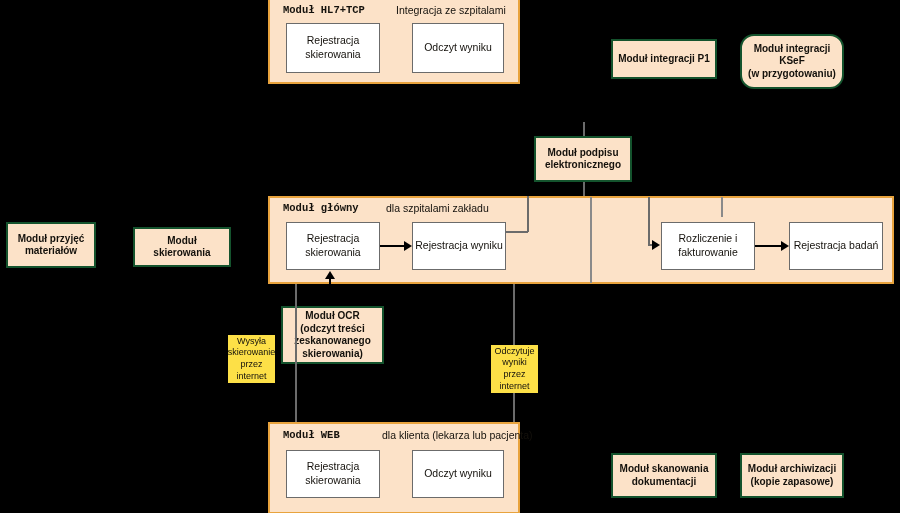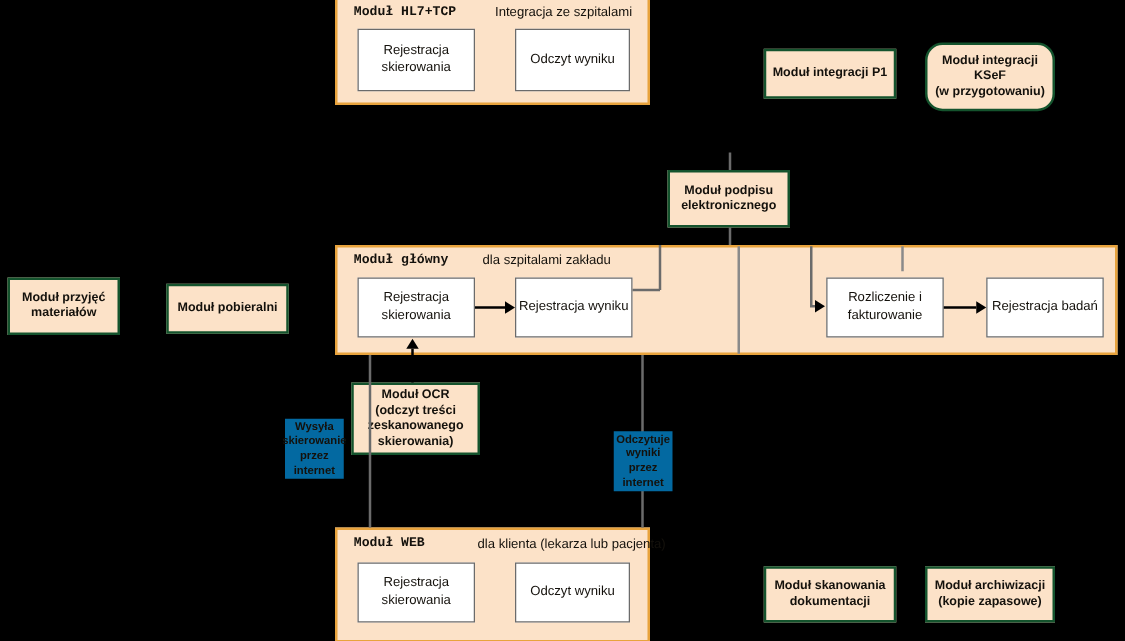--- a/index.html
+++ b/index.html
@@ -53,29 +53,29 @@
     display:flex;align-items:center;justify-content:center;
     text-align:center;
     font-size:10.5px;
     color:#14110c;
     line-height:1.3;
     font-weight:normal;
   }
   
   .nlabel{
     position:absolute;
-    background:#0369a1;
+    background:#fde047;
     box-sizing:border-box;
     display:flex;align-items:center;justify-content:center;
     text-align:center;
     font-size:9px;
     color:#14110c;
     line-height:1.3;
     z-index:6;
-    font-weight:bold;
+    font-weight:normal;
   }
   
   .ln{position:absolute;background:#6b6b6b;z-index:3;}
   .lnh{height:1.5px;}
   .lnv{width:1.5px;}
   .lnk{position:absolute;background:#000;z-index:3;}
   .arrow{position:absolute;width:0;height:0;z-index:4;}
   .ar-right{border-top:5px solid transparent;border-bottom:5px solid transparent;border-left:8px solid #000;}
   .ar-up{border-left:5px solid transparent;border-right:5px solid transparent;border-bottom:8px solid #000;}
   .divider{position:absolute;background:#8a8a8a;width:1.5px;z-index:2;}
@@ -95,21 +95,21 @@
   <div class="pbox" style="left:611px;top:39px;width:106px;height:39px;">Moduł integracji P1</div>
   <div class="pbox" style="left:740px;top:34px;width:104px;height:55px;border-radius:14px;">Moduł integracji<br>KSeF<br>(w przygotowaniu)</div>
 
   <div class="pbox" style="left:534px;top:136px;width:98px;height:46px;">Moduł podpisu<br>elektronicznego</div>
 
   <div class="ln lnv" style="left:583px;top:182px;height:14px;"></div>
 
   <div class="ln lnv" style="left:583px;top:122px;height:14px;"></div>
 
   <div class="pbox" style="left:6px;top:222px;width:90px;height:46px;">Moduł przyjęć<br>materiałów</div>
-  <div class="pbox" style="left:133px;top:227px;width:98px;height:36px;">Moduł pobieralni</div>
+  <div class="pbox" style="left:133px;top:227px;width:98px;height:36px;">Moduł skierowania</div>
 
   <div class="panel" style="left:268px;top:196px;width:626px;height:88px;"></div>
   <div class="panel-title" style="left:283px;top:202px;">Moduł główny</div>
   <div class="panel-sub" style="left:386px;top:202px;">dla szpitalami zakładu</div>
 
   <div class="divider" style="left:590px;top:197px;height:86px;"></div>
   <div class="divider" style="left:721px;top:197px;height:20px;"></div>
 
   <div class="wbox" style="left:286px;top:222px;width:94px;height:48px;">Rejestracja<br>skierowania</div>
   <div class="wbox" style="left:412px;top:222px;width:94px;height:48px;">Rejestracja wyniku</div>

